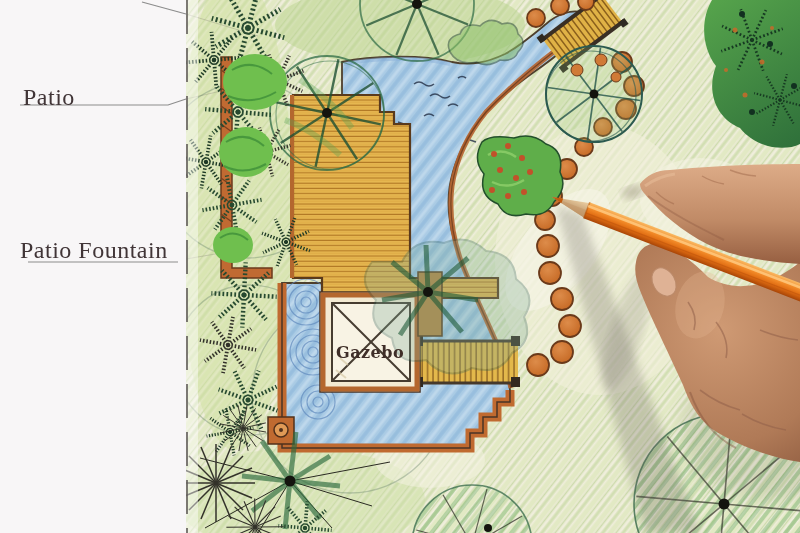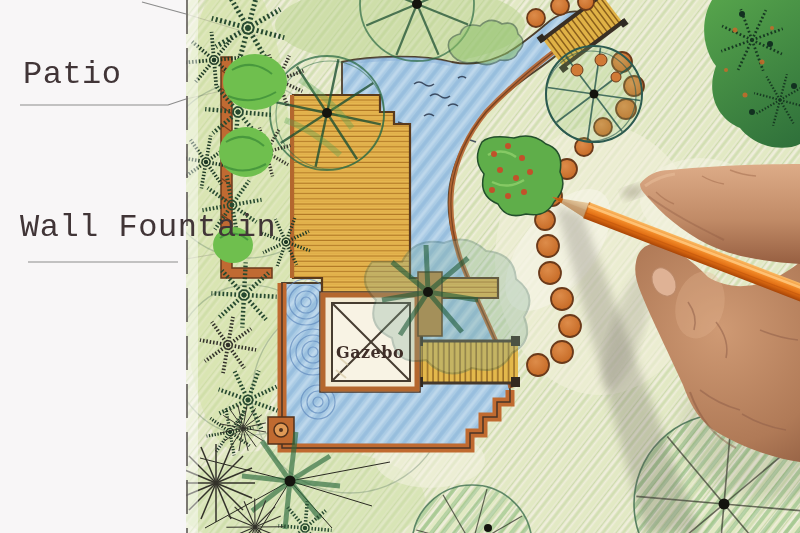--- a/index.html
+++ b/index.html
@@ -1,20 +1,20 @@
 <!DOCTYPE html>
 <html><head>
 <meta charset="utf-8">
 <style>
   html,body{margin:0;padding:0;background:#444;}
   #stage{position:relative;width:800px;height:533px;overflow:hidden;background:#efeedb;
          font-family:"DejaVu Serif", serif;}
   #plan-svg{position:absolute;left:0;top:0;}
-  .margin-label{position:absolute;color:#413537;font-size:32px;letter-spacing:.5px;
-                font-family:Liberation Mono, monospace;z-index:5;}
+  .margin-label{position:absolute;color:#413537;font-size:24px;letter-spacing:.5px;
+                font-family:Liberation Serif, serif;z-index:5;margin-top:28px;}
   #patio-label{left:23px;top:56px;}
   #wallfountain-label{left:20px;top:209px;}
   #gazebo-label{position:absolute;left:336px;top:343px;width:76px;text-align:left;
                 font-size:16px;font-weight:600;color:#3f2e28;letter-spacing:.5px;z-index:5;
                 font-family:"DejaVu Serif", serif;}
 </style>
 </head>
 <body>
 
 <div id="stage">
@@ -435,15 +435,15 @@
     <g stroke="#a06a4c" stroke-width="1.4" fill="none" opacity=".5">
       <path d="M656,192 q8,8 18,12"></path>
           <path d="M702,176 q10,6 22,8"></path>
           <path d="M730,170 q12,5 26,6"></path>
     </g>
     <path d="M645,186 q14,-10 30,-12" stroke="#e9c09c" stroke-width="3" fill="none" opacity=".5"></path>
   </g>
 </svg>
 
 <div class="margin-label" id="patio-label">Patio</div>
-<div class="margin-label" id="wallfountain-label">Wall Fountain</div>
+<div class="margin-label" id="wallfountain-label">Patio Fountain</div>
 <div id="gazebo-label">Gazebo</div>
 </div>
 
 </body></html>

